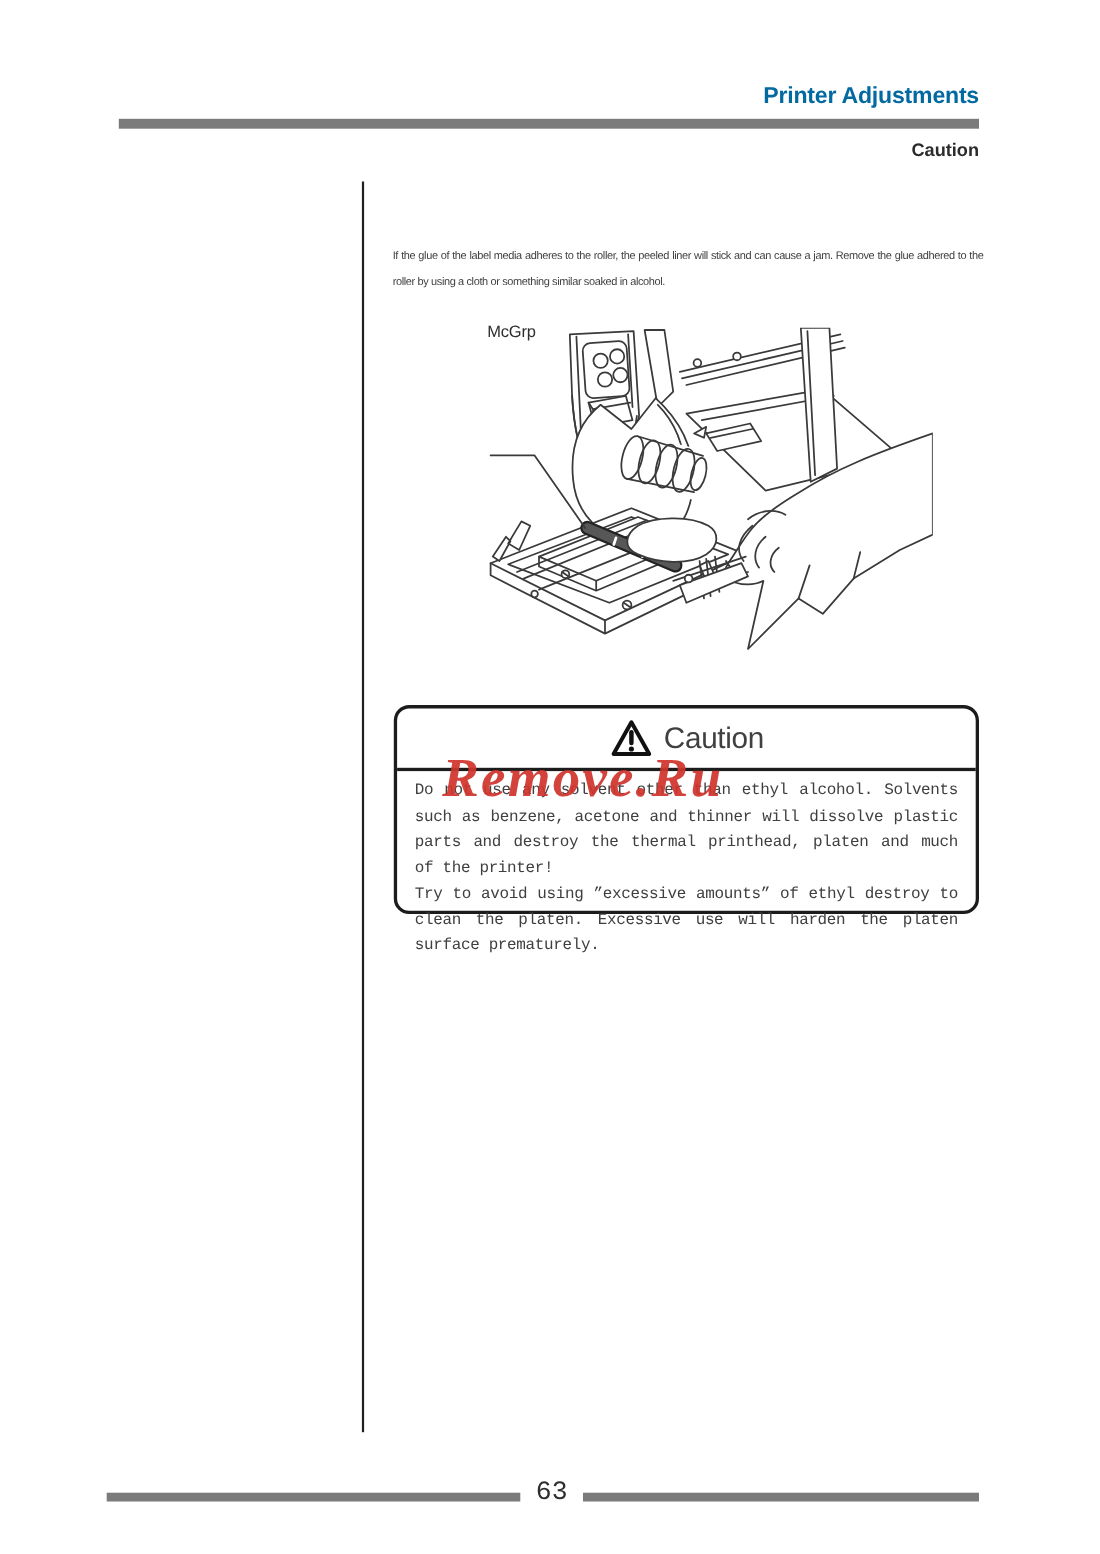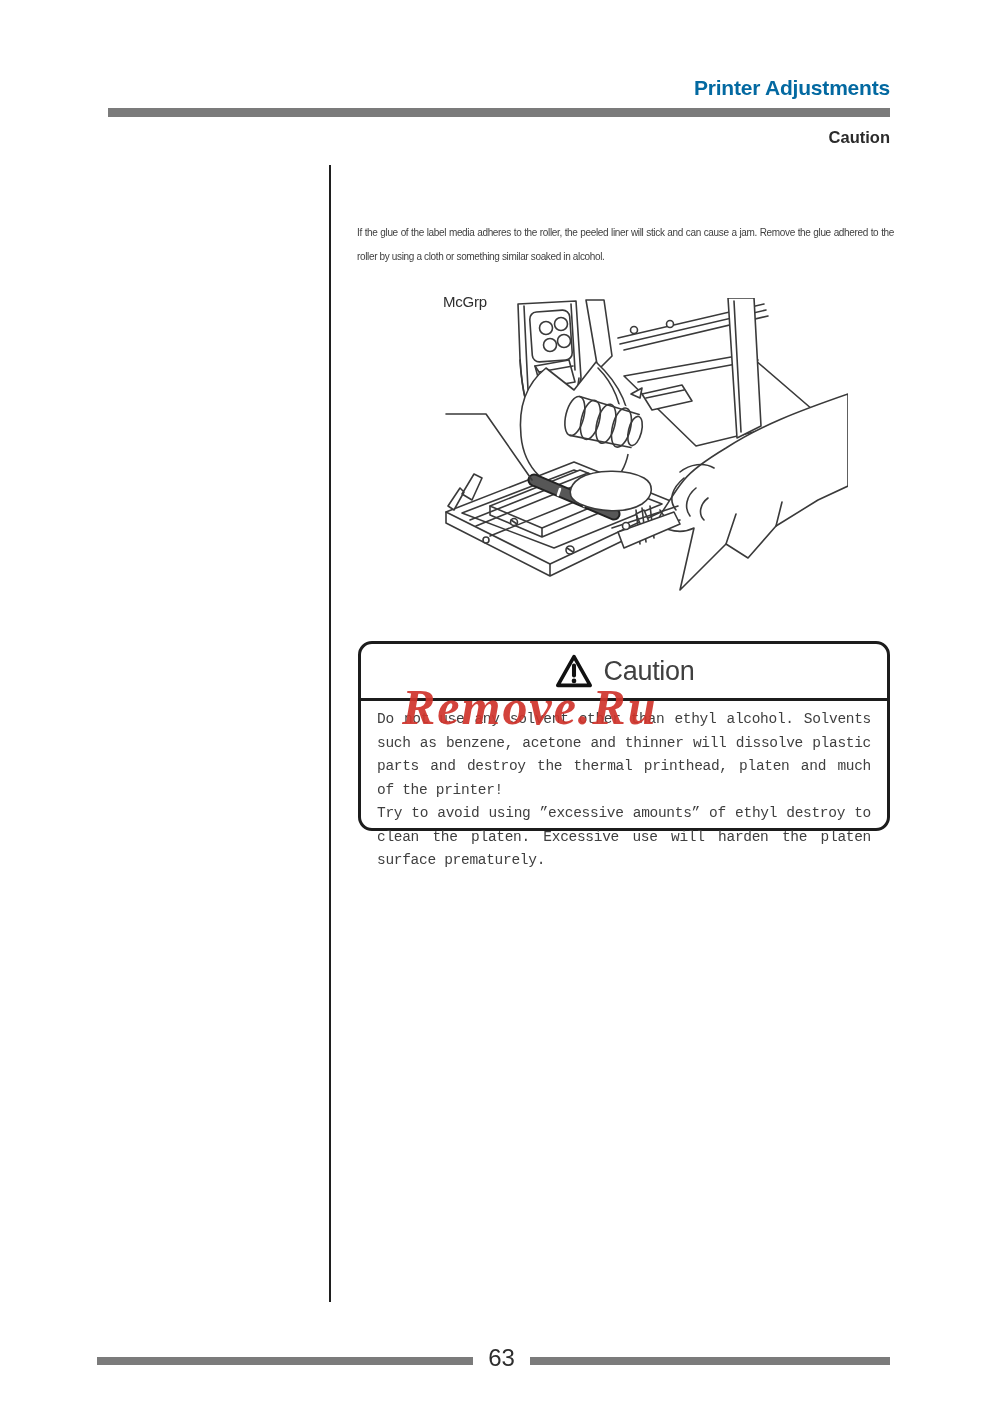--- a/index.html
+++ b/index.html
@@ -34,21 +34,21 @@
                   text-align:justify;color:#3f3f3f;font-family:Liberation Mono, monospace;}
 
   
   .watermark{top:678px;left:402px;font-family:"Liberation Serif",serif;font-style:italic;font-weight:700;
              font-size:50px;letter-spacing:2px;color:#d0342c;opacity:0.92;z-index:5;white-space:nowrap;}
 
   
   .f-bar{top:1357px;height:8px;background:#7b7b7b;}
   .f-left{left:97px;width:376px;}
   .f-right{left:530px;width:360px;}
-  .f-num{top:1344px;left:473px;width:57px;text-align:center;font-family:Liberation Sans, sans-serif;
+  .f-num{top:1344px;left:473px;width:57px;text-align:center;font-family:Liberation Mono, monospace;
          font-size:24px;color:#2e2e2e;}
 </style>
 </head>
 <body>
 
 <div class="page">
 
   <div class="abs h-title">Printer Adjustments</div>
   <div class="abs h-bar"></div>
   <div class="abs h-sub">Caution</div>

